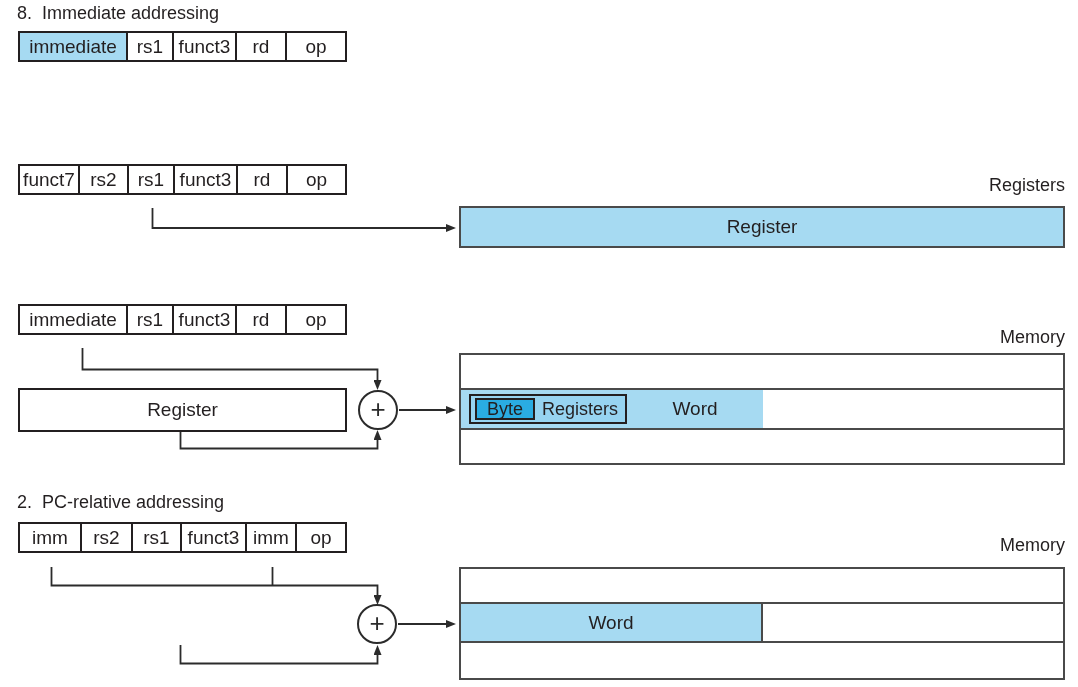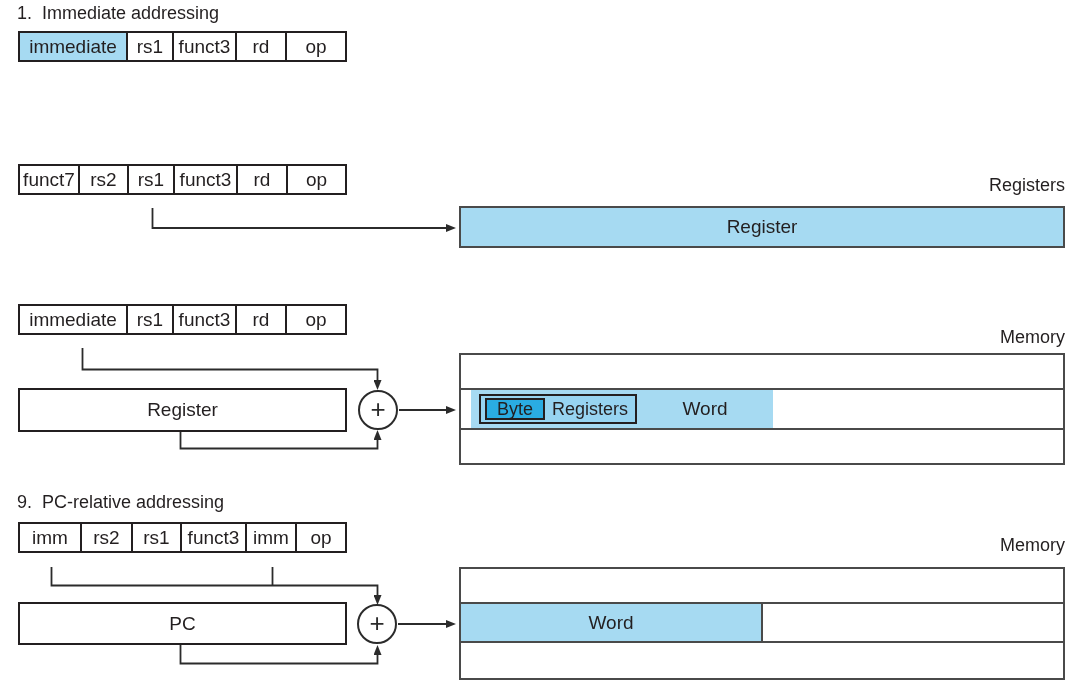--- a/index.html
+++ b/index.html
@@ -35,21 +35,21 @@
   .memory-box{
     position:absolute;left:459px;width:606px;box-sizing:border-box;
     border:2px solid #4a4a4a;background:#fff;
     display:flex;flex-direction:column;
   }
   .mrow{box-sizing:border-box;width:100%;display:flex;}
   .mrow.mid{border-top:2px solid #4a4a4a;border-bottom:2px solid #4a4a4a;}
 
   .word-region{
     flex:0 0 302px;background:var(--highlight);
-    display:flex;align-items:center;padding-left:8px;box-sizing:border-box;margin-left:10px;
+    display:flex;align-items:center;padding-left:8px;box-sizing:border-box;
   }
   .dw-region{
     flex:1;background:var(--doubleword);border-left:2px solid #4a4a4a;
     display:flex;align-items:center;justify-content:center;font-size:19px;
   }
   .word4-region{
     flex:0 0 302px;background:var(--highlight);border-right:2px solid #4a4a4a;
     display:flex;align-items:center;justify-content:center;font-size:19px;box-sizing:border-box;
   }
   .empty-right{flex:1;background:#fff;}
@@ -75,21 +75,21 @@
   
   svg.connectors{position:absolute;left:0;top:0;pointer-events:none;}
   .conn{stroke:#2b2b2b;stroke-width:1.8;fill:none;}
   .ah{fill:#2b2b2b;}
 </style>
 </head>
 <body>
 
 <div class="stage">
 
-  <div class="sec-title" style="left:17px;top:3px">1.  Immediate addressing</div>
+  <div class="sec-title" style="left:17px;top:3px">8.  Immediate addressing</div>
   <div class="irow" style="left:18px;top:31px">
     <div class="cell hl" style="width:110px">immediate</div>
     <div class="cell" style="width:46px">rs1</div>
     <div class="cell" style="width:63px">funct3</div>
     <div class="cell" style="width:50px">rd</div>
     <div class="cell" style="width:60px">op</div>
   </div>
 
   <div class="irow" style="left:18px;top:164px">
     <div class="cell" style="width:62px">funct7</div>
@@ -121,30 +121,29 @@
         <div class="hw">
           <div class="byte">Byte</div>
           <span>Registers</span>
         </div>
         <div class="word-label">Word</div>
       </div>
     </div>
     <div class="mrow" style="height:33px;background:#fff"></div>
   </div>
 
-  <div class="sec-title" style="left:17px;top:492px">9.  PC-relative addressing</div>
+  <div class="sec-title" style="left:17px;top:492px">2.  PC-relative addressing</div>
   <div class="irow" style="left:18px;top:522px">
     <div class="cell" style="width:64px">imm</div>
     <div class="cell" style="width:51px">rs2</div>
     <div class="cell" style="width:49px">rs1</div>
     <div class="cell" style="width:65px">funct3</div>
     <div class="cell" style="width:50px">imm</div>
     <div class="cell" style="width:50px">op</div>
   </div>
-  <div class="operand-box" style="left:18px;top:602px;width:329px;height:43px">PC</div>
   <div class="adder" style="left:357px;top:604px">
     <span>+</span>
   </div>
   <div class="bank-label" style="top:535px">Memory</div>
   <div class="memory-box" style="top:567px;height:113px">
     <div class="mrow" style="height:33px;background:#fff"></div>
     <div class="mrow mid" style="height:41px">
       <div class="word4-region">Word</div>
       <div class="empty-right"></div>
     </div>

